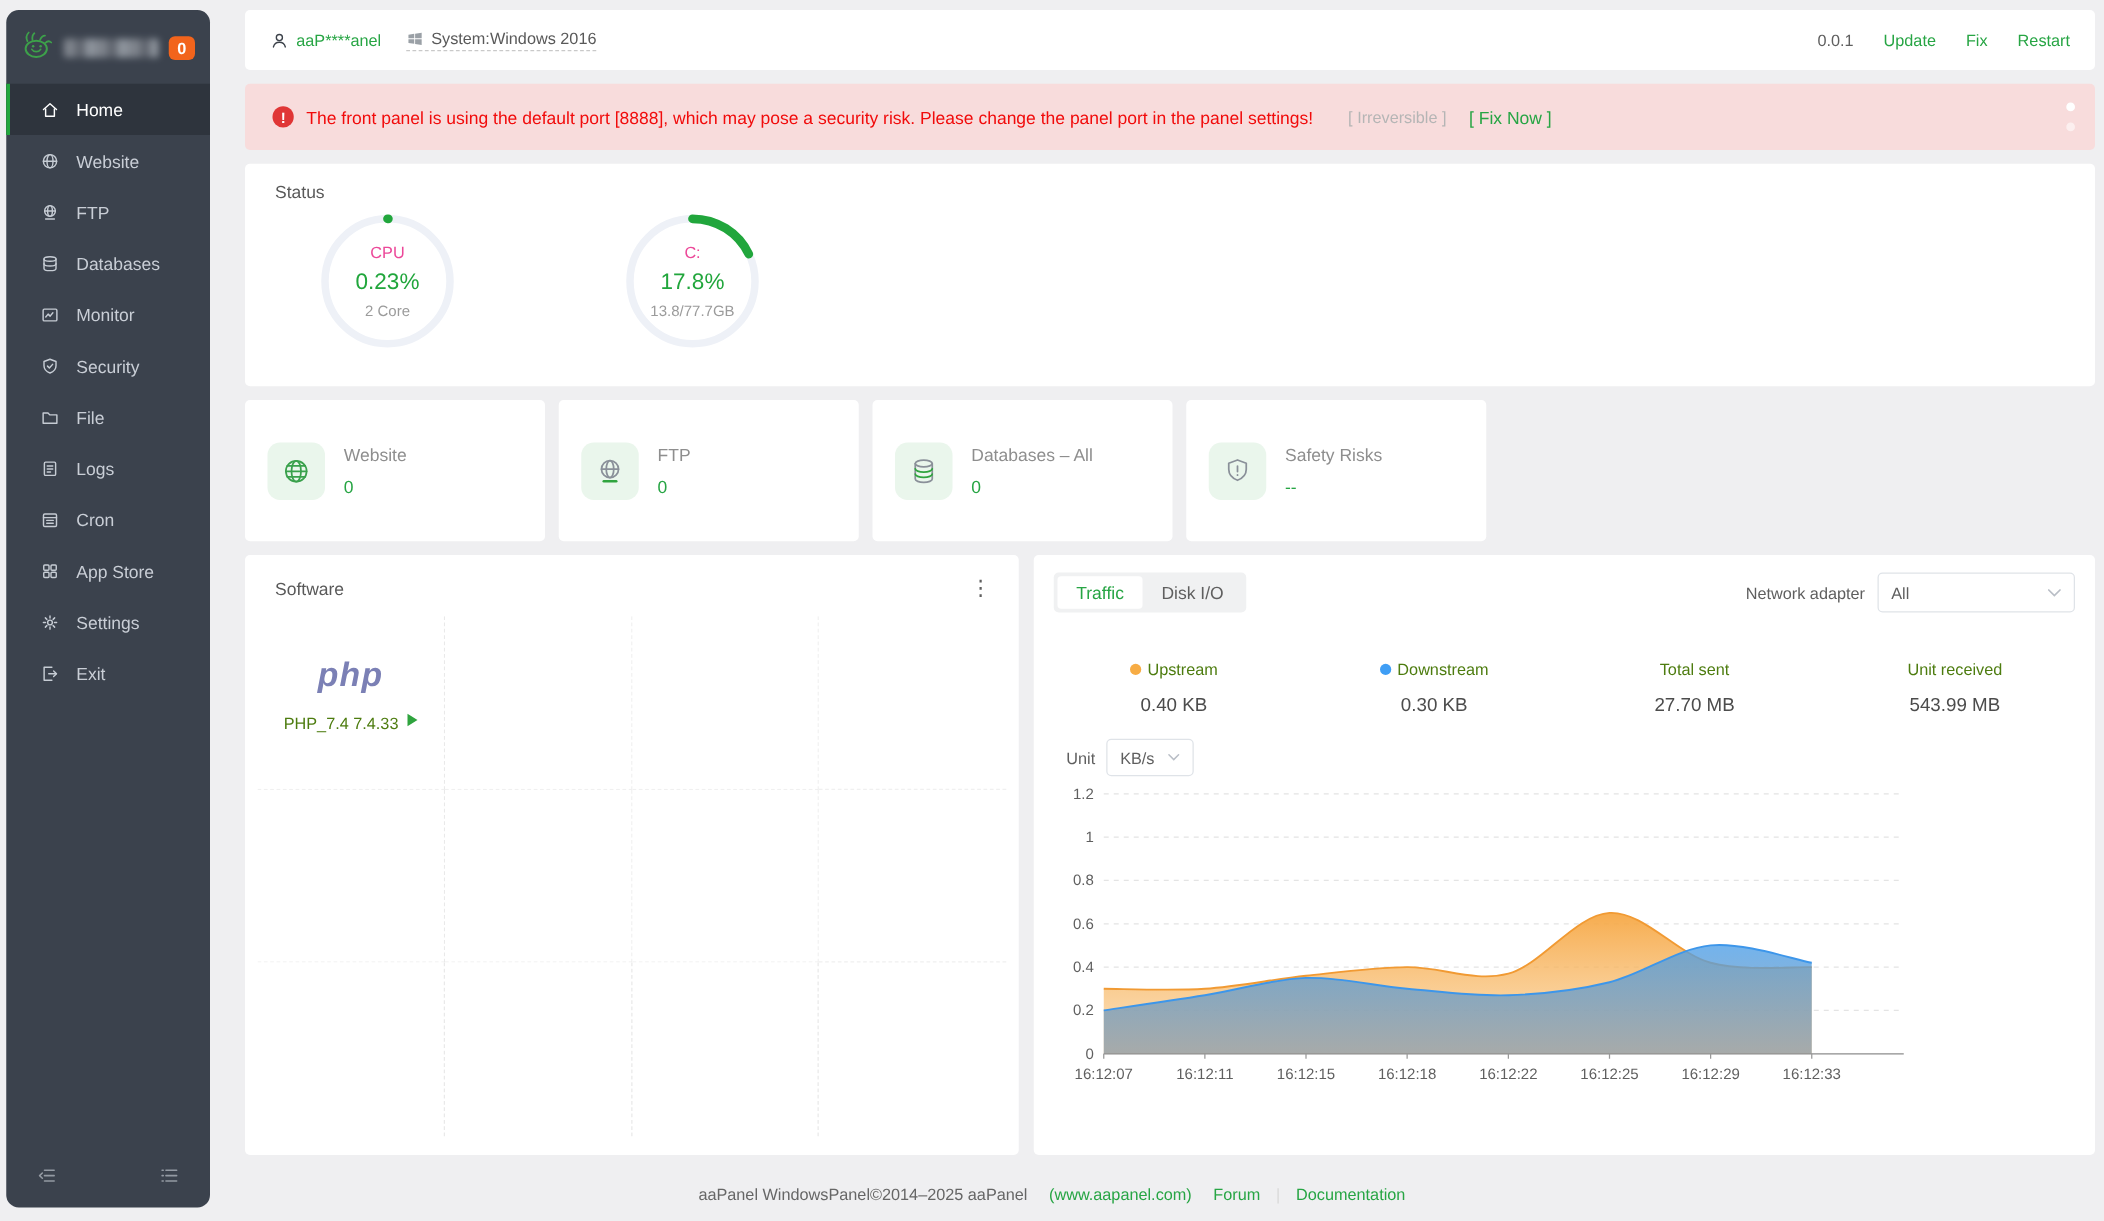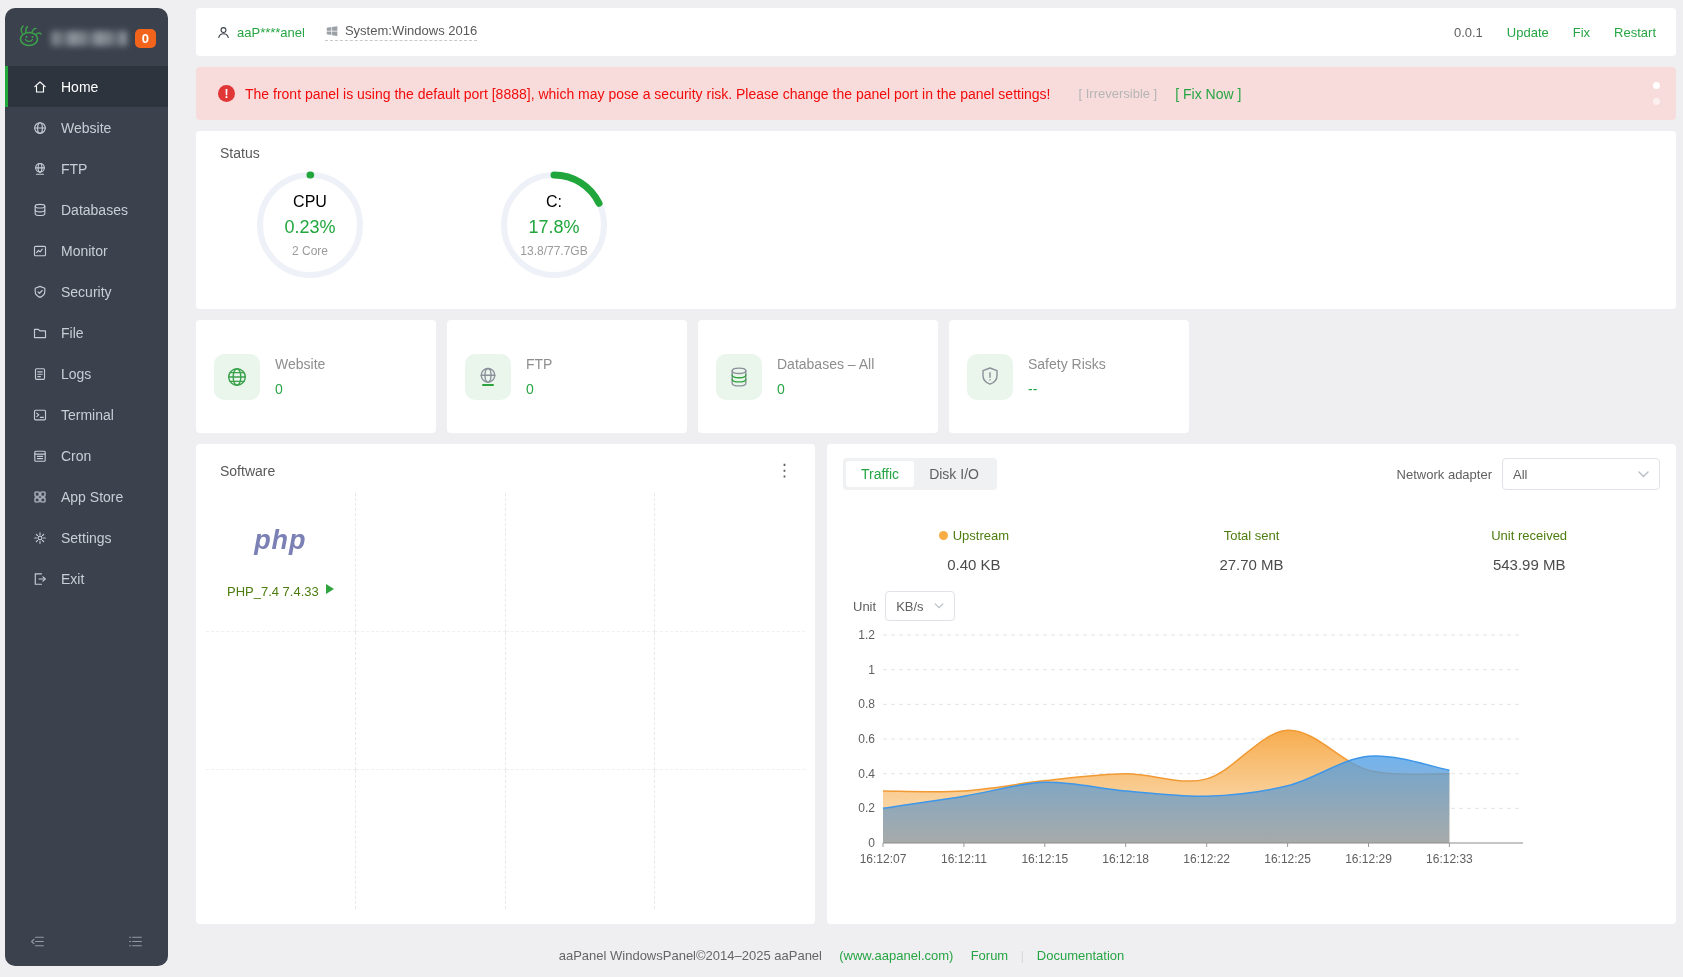--- a/index.html
+++ b/index.html
@@ -75,21 +75,21 @@
   
   .status-card{margin-top:11px;height:178px;}
   .section-title{padding:14px 0 0 24px;font-size:14px;color:#595959;}
   .gauges{display:flex;padding-left:56px;gap:128px;margin-top:6px;}
   .gauge{position:relative;width:116px;height:116px;}
   .gauge-track{fill:none;stroke:#eef1f7;stroke-width:6;}
   .gauge-progress{fill:none;stroke:#21a63c;stroke-width:7;stroke-linecap:round;
     transform:rotate(-90deg);transform-origin:center;}
   .gauge-text{position:absolute;inset:0;display:flex;flex-direction:column;
     align-items:center;justify-content:center;gap:6px;}
-  .gauge-label{font-size:16px;color:#000000;}
+  .gauge-label{font-size:13px;color:#ec4899;}
   .gauge-value{font-size:18px;color:#21a63c;}
   .gauge-sub{font-size:12px;color:#9b9b9b;}
   
   .cards-row{display:flex;gap:11px;margin-top:11px;}
   .mini-card{width:222px;height:113px;display:flex;align-items:center;padding-left:18px;gap:15px;
     cursor:pointer;}
   .icon-box{width:46px;height:46px;border-radius:10px;background:#eaf6ec;
     display:flex;align-items:center;justify-content:center;flex:0 0 auto;}
   .mini-title{font-size:14px;color:#8e8e8e;}
   .mini-value{font-size:14px;color:#27a544;margin-top:9px;}
@@ -97,21 +97,21 @@
   .bottom-row{display:flex;gap:12px;margin-top:11px;align-items:flex-start;}
   .software-card{width:619px;height:480px;}
   .software-header{display:flex;justify-content:space-between;align-items:center;
     padding:14px 14px 0 24px;}
   .kebab{color:#5f5f5f;font-size:17px;line-height:1;cursor:pointer;padding:4px 8px;}
   .sw-grid{display:grid;grid-template-columns:repeat(4,1fr);grid-template-rows:repeat(3,1fr);
     margin:10px 10px 8px 10px;height:416px;}
   .sw-cell{border-right:1px dashed #e9e9e9;border-bottom:1px dashed #f0f0f0;}
   .sw-cell:nth-child(4n){border-right:none;}
   .sw-cell:nth-child(n+9){border-bottom:none;}
-  .sw-item{padding-top:32px;display:flex;flex-direction:column;align-items:center;gap:28px;cursor:pointer;}
+  .sw-item{padding-top:32px;display:flex;flex-direction:column;align-items:center;gap:15px;cursor:pointer;}
   .php-logo{font-size:27px;font-weight:bold;font-style:italic;color:#7b80b5;letter-spacing:1px;}
   .sw-name{font-size:13px;color:#4d7c0f;display:flex;align-items:flex-start;}
   .play-tri{width:0;height:0;border-left:8px solid #2fa43e;border-top:5px solid transparent;
     border-bottom:5px solid transparent;margin-left:7px;}
   
   .traffic-card{flex:1;height:480px;}
   .traffic-header{display:flex;justify-content:space-between;align-items:center;padding:14px 16px 0 16px;}
   .tab-group{background:#f0f1f2;border-radius:4px;padding:3px;display:flex;}
   .tab{padding:5px 15px;font-size:14px;color:#5f5f5f;border-radius:3px;cursor:pointer;}
   .tab.active{background:#fff;color:#27a544;}
@@ -226,30 +226,20 @@
           <svg class="ic" width="16" height="16" viewBox="0 0 16 16">
             <rect x="3.5" y="2.7" width="9" height="10.6" rx="1"></rect>
             <path d="M5.8 5.8h4.4M5.8 8.2h4.4M5.8 10.6h2.6"></path>
           </svg>
         </span>
       <span>Logs</span>
     </div>
     <div class="nav-item">
       <span class="nav-icon">
           <svg class="ic" width="16" height="16" viewBox="0 0 16 16">
-            <rect x="2.5" y="3.2" width="11" height="9.6" rx="1"></rect>
-            <path d="M4.8 6.2l2 1.7-2 1.7"></path>
-            <path d="M8.4 10.4h3"></path>
-          </svg>
-        </span>
-      <span>Terminal</span>
-    </div>
-    <div class="nav-item">
-      <span class="nav-icon">
-          <svg class="ic" width="16" height="16" viewBox="0 0 16 16">
             <rect x="2.8" y="3.2" width="10.4" height="10" rx="1"></rect>
             <path d="M2.8 6.1h10.4"></path>
             <path d="M5.4 8.3h5.2M5.4 10.6h5.2"></path>
           </svg>
         </span>
       <span>Cron</span>
     </div>
     <div class="nav-item">
       <span class="nav-icon">
           <svg class="ic" width="16" height="16" viewBox="0 0 16 16">
@@ -463,20 +453,27 @@
         </div>
       </div>
 
       <div class="stats">
         <div class="stat">
           <div class="stat-label">
               <span class="stat-dot" style="background: rgb(247, 172, 68);"></span>
               <span>Upstream</span>
             </div>
           <div class="stat-value">0.40 KB</div>
+        </div>
+        <div class="stat">
+          <div class="stat-label">
+              <span class="stat-dot" style="background: rgb(63, 158, 245);"></span>
+              <span>Downstream</span>
+            </div>
+          <div class="stat-value">0.30 KB</div>
         </div>
         <div class="stat">
           <div class="stat-label">
               <span>Total sent</span>
             </div>
           <div class="stat-value">27.70 MB</div>
         </div>
         <div class="stat">
           <div class="stat-label">
               <span>Unit received</span>

